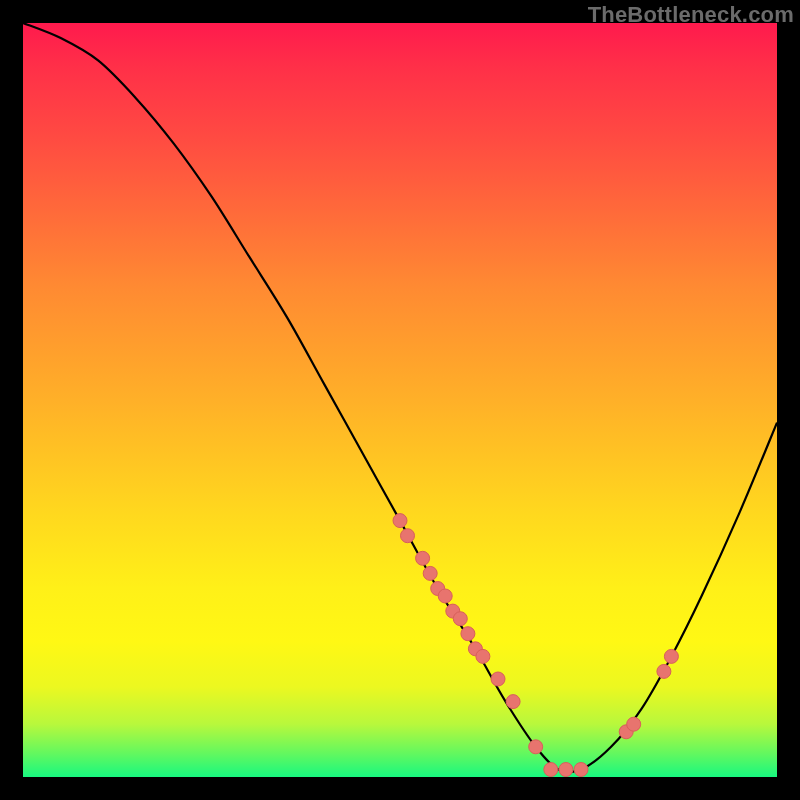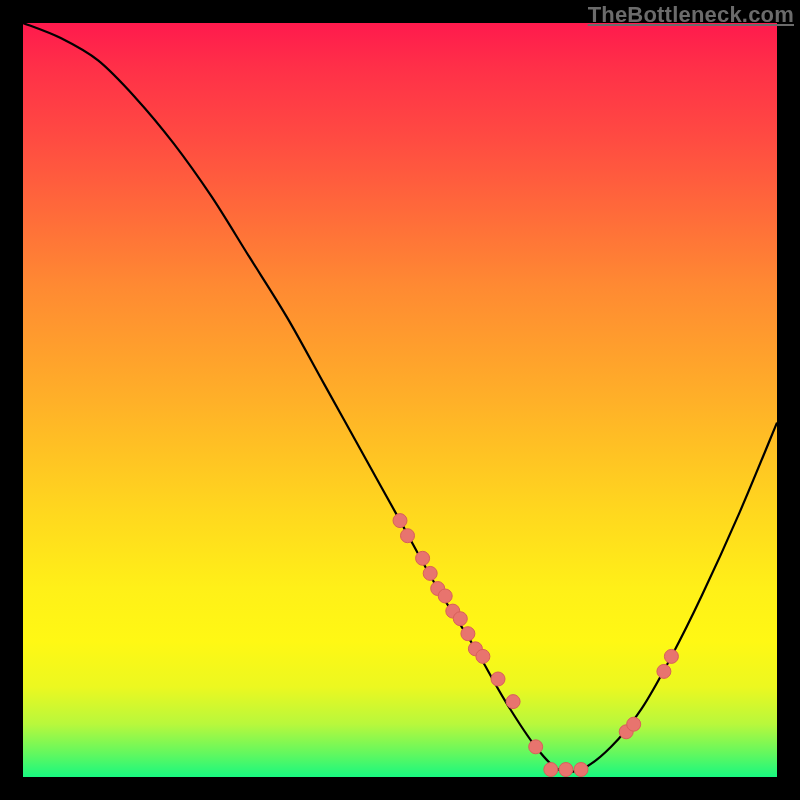--- a/index.html
+++ b/index.html
@@ -34,21 +34,20 @@
   }
   .watermark {
     position: absolute;
     top: 2px;
     right: 6px;
     font-family: Arial, Helvetica, sans-serif;
     font-size: 22px;
     font-weight: bold;
     color: #6b6b6b;
     letter-spacing: 0.2px;
-    text-decoration: underline;
   }
   svg {
     position: absolute;
     left: 0;
     top: 0;
   }
 </style>
 </head>
 <body>
 

